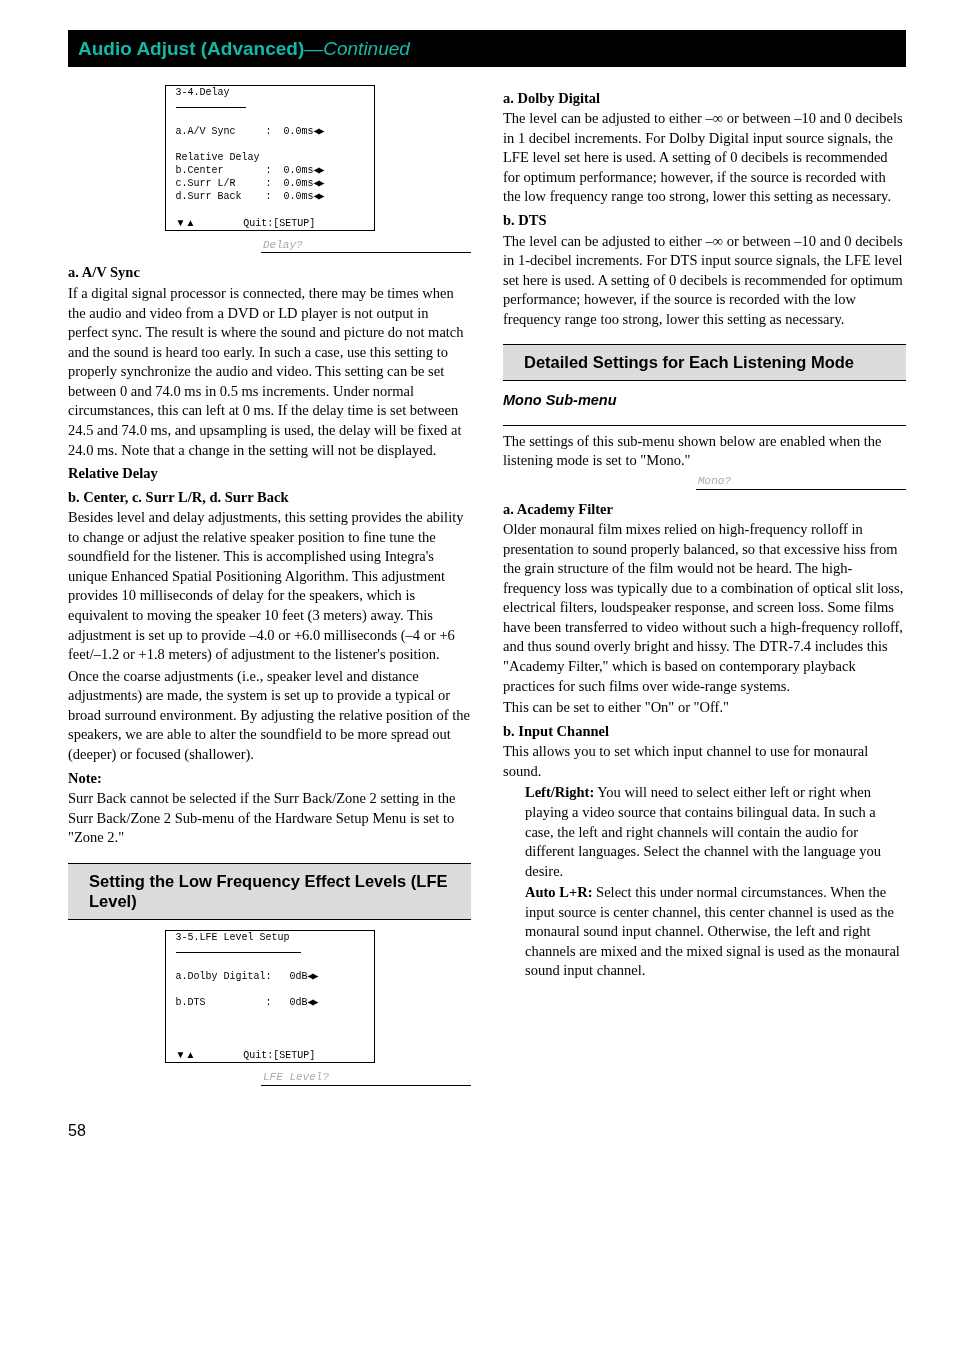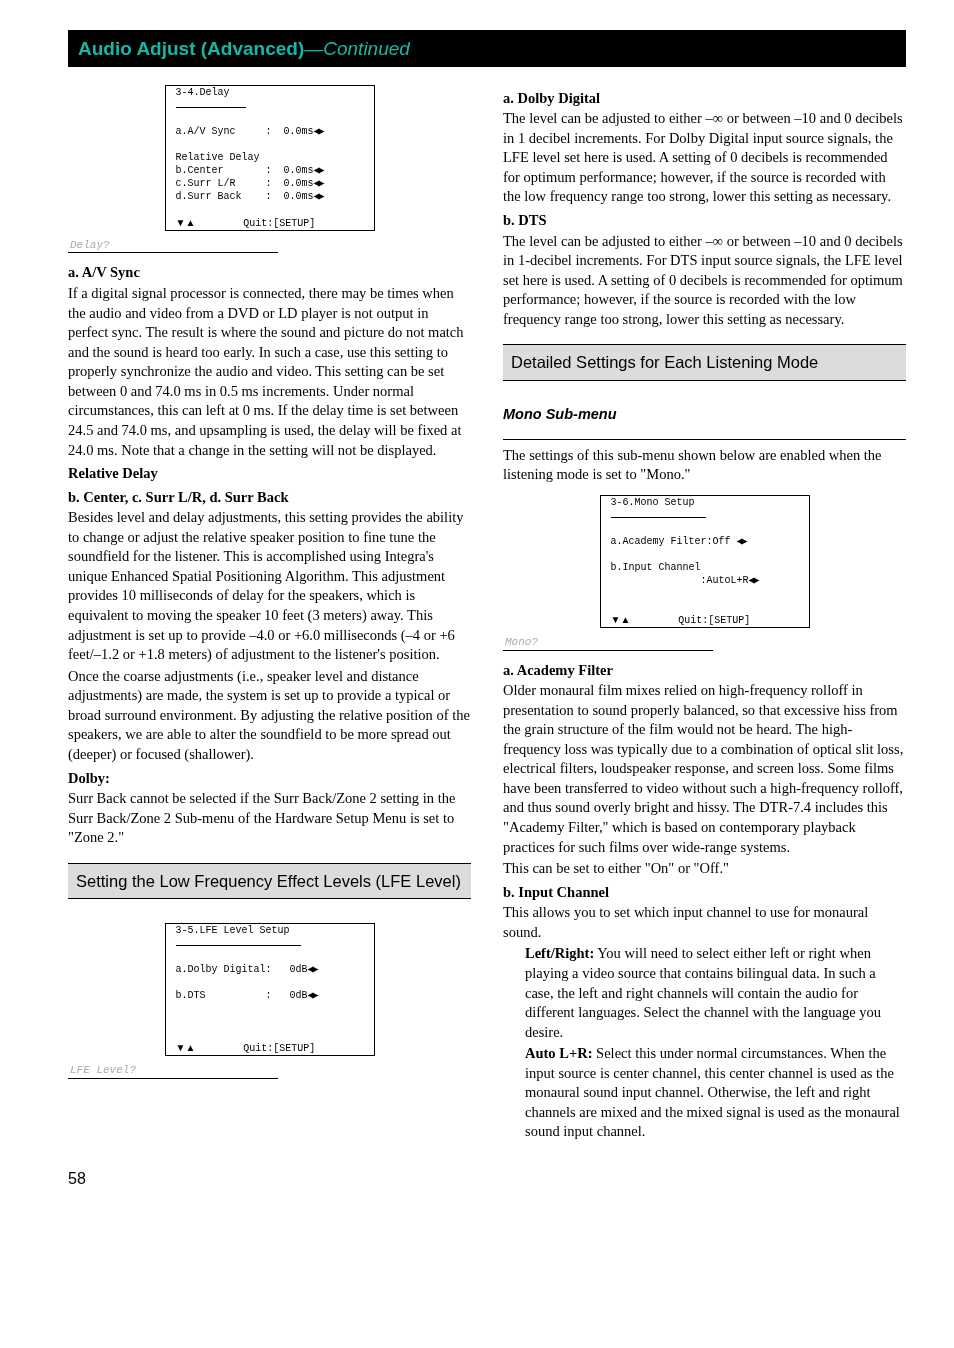--- a/index.html
+++ b/index.html
@@ -28,45 +28,45 @@
   .menu-box {
     border: 1px solid #000;
     font-family: "Courier New", monospace;
     font-size: 10px;
     line-height: 1.3;
     padding: 0 10px;
     width: 210px;
     white-space: pre;
   }
   .arrow-pair { font-family: Arial, sans-serif; }
-  .menu-caption-wrap { display: flex; justify-content: flex-start; margin-bottom: 10px; }
+  .menu-caption-wrap { display: flex; justify-content: flex-end; margin-bottom: 10px; }
   .menu-caption {
     width: 210px;
     font-family: "Courier New", monospace;
     font-size: 11px;
     color: #aaa;
     font-style: italic;
     border-bottom: 1px solid #000;
     padding: 1px 2px 0 2px;
   }
   .sub-heading {
     font-weight: bold;
     margin-top: 4px;
     margin-bottom: 1px;
   }
   p { margin-bottom: 2px; }
   .section-block {
     background: #dcdcdc;
     border-top: 1px solid #000;
     border-bottom: 1px solid #000;
     font-family: Arial, Helvetica, sans-serif;
-    font-weight: normal;
+    font-weight: bold;
     font-size: 16.5px;
-    padding: 7px 8px;
-    margin: 15px 0 24px 0;
+    padding: 7px 21px;
+    margin: 15px 0 10px 0;
     line-height: 1.25;
   }
   .sub-menu-title {
     font-family: Arial, Helvetica, sans-serif;
     font-weight: bold;
     font-style: italic;
     border-bottom: 1px solid #000;
     padding-bottom: 14px;
     margin-bottom: 6px;
     font-size: 14.5px;
@@ -107,21 +107,21 @@
       </div>
 
     <div class="sub-heading">a. A/V Sync</div>
     <p>If a digital signal processor is connected, there may be times when the audio and video from a DVD or LD player is not output in perfect sync. The result is where the sound and picture do not match and the sound is heard too early. In such a case, use this setting to properly synchronize the audio and video. This setting can be set between 0 and 74.0 ms in 0.5 ms increments. Under normal circumstances, this can left at 0 ms. If the delay time is set between 24.5 and 74.0 ms, and upsampling is used, the delay will be fixed at 24.0 ms. Note that a change in the setting will not be displayed.</p>
 
     <div class="sub-heading">Relative Delay</div>
     <div class="sub-heading">b. Center, c. Surr L/R, d. Surr Back</div>
     <p>Besides level and delay adjustments, this setting provides the ability to change or adjust the relative speaker position to fine tune the soundfield for the listener. This is accomplished using Integra's unique Enhanced Spatial Positioning Algorithm. This adjustment provides 10 milliseconds of delay for the speakers, which is equivalent to moving the speaker 10 feet (3 meters) away. This adjustment is set up to provide –4.0 or +6.0 milliseconds (–4 or +6 feet/–1.2 or +1.8 meters) of adjustment to the listener's position.</p>
     <p>Once the coarse adjustments (i.e., speaker level and distance adjustments) are made, the system is set up to provide a typical or broad surround environment. By adjusting the relative position of the speakers, we are able to alter the soundfield to be more spread out (deeper) or focused (shallower).</p>
 
-    <div class="sub-heading">Dolby:</div>
+    <div class="sub-heading">Note:</div>
     <p>Surr Back cannot be selected if the Surr Back/Zone 2 setting in the Surr Back/Zone 2 Sub-menu of the Hardware Setup Menu is set to "Zone 2."</p>
 
     <div class="section-block">Setting the Low Frequency Effect Levels (LFE Level)</div>
 
     <div class="menu-box-wrap" style="margin-top:10px;align-items:flex-end;">
       <div class="menu-box"><span>3-5.LFE Level Setup</span>
 <span style="display:inline-block;border-bottom:0.5px solid #000;width:125px;height:2px;"></span>
 
 <span>a.Dolby Digital:   0dB</span><span class="arrow-ind">◀▶</span>
 
@@ -141,32 +141,20 @@
     <p>The level can be adjusted to either –∞ or between –10 and 0 decibels in 1 decibel increments. For Dolby Digital input source signals, the LFE level set here is used. A setting of 0 decibels is recommended for optimum performance; however, if the source is recorded with the low frequency range too strong, lower this setting as necessary.</p>
 
     <div class="sub-heading">b. DTS</div>
     <p>The level can be adjusted to either –∞ or between –10 and 0 decibels in 1-decibel increments. For DTS input source signals, the LFE level set here is used. A setting of 0 decibels is recommended for optimum performance; however, if the source is recorded with the low frequency range too strong, lower this setting as necessary.</p>
 
     <div class="section-block">Detailed Settings for Each Listening Mode</div>
 
     <div class="sub-menu-title">Mono Sub-menu</div>
     <p>The settings of this sub-menu shown below are enabled when the listening mode is set to "Mono."</p>
 
-    <div class="menu-box-wrap" style="margin-top:10px;">
-      <div class="menu-box"><span>3-6.Mono Setup</span>
-<span style="display:inline-block;border-bottom:0.5px solid #000;width:95px;height:2px;"></span>
-
-<span>a.Academy Filter:Off </span><span class="arrow-ind">◀▶</span>
-
-<span>b.Input Channel</span>
-<span>               :AutoL+R</span><span class="arrow-ind">◀▶</span>
-
-
-<span class="arrow-pair">▼▲</span>        <span>Quit:[SETUP]</span></div>
-    </div>
     <div class="menu-caption-wrap">
         <div class="menu-caption">Mono?</div>
       </div>
 
     <div class="sub-heading">a. Academy Filter</div>
     <p>Older monaural film mixes relied on high-frequency rolloff in presentation to sound properly balanced, so that excessive hiss from the grain structure of the film would not be heard. The high-frequency loss was typically due to a combination of optical slit loss, electrical filters, loudspeaker response, and screen loss. Some films have been transferred to video without such a high-frequency rolloff, and thus sound overly bright and hissy. The DTR-7.4 includes this "Academy Filter," which is based on contemporary playback practices for such films over wide-range systems.</p>
     <p>This can be set to either "On" or "Off."</p>
 
     <div class="sub-heading">b. Input Channel</div>
     <p>This allows you to set which input channel to use for monaural sound.</p>

